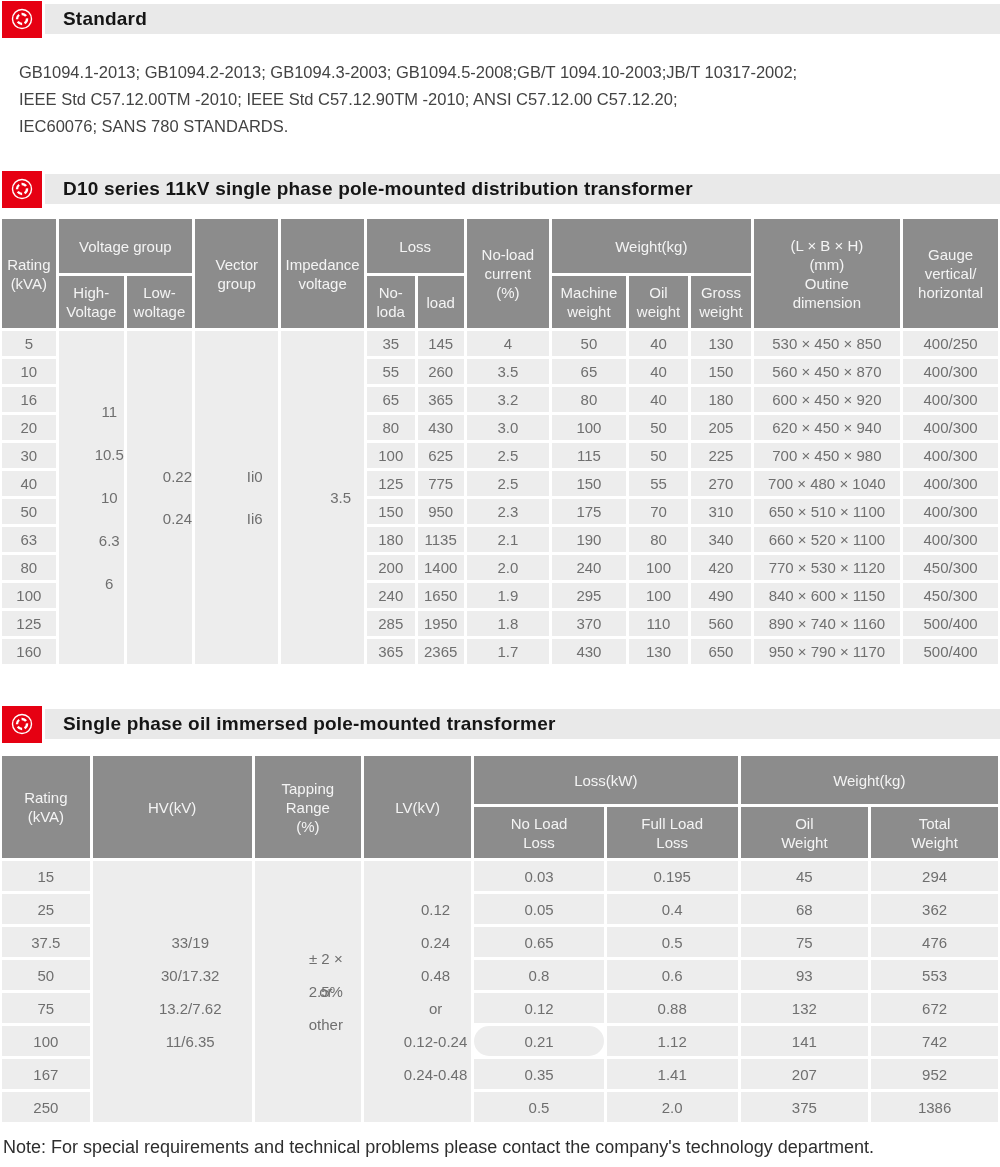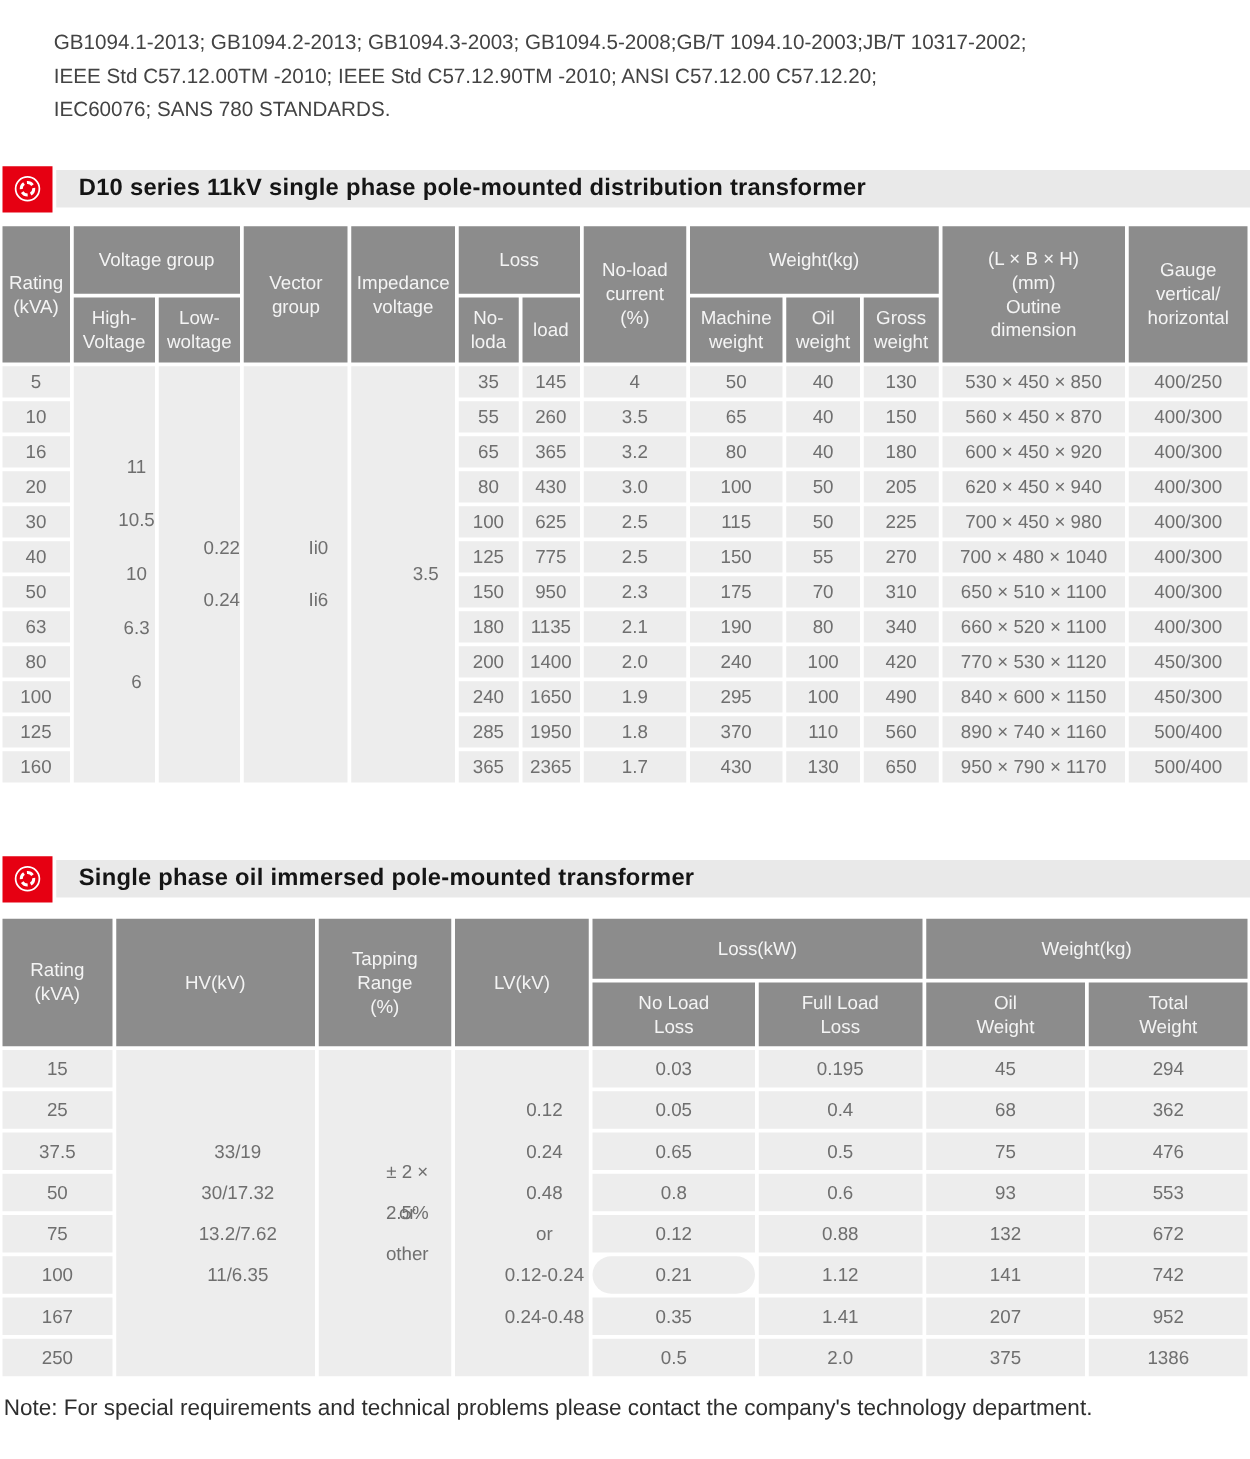--- a/index.html
+++ b/index.html
@@ -26,25 +26,25 @@
     display:flex;align-items:center;justify-content:center;
   }
   .bar{
     flex:1;height:30px;background:var(--bar-bg);margin-left:3px;
     display:flex;align-items:center;
   }
   .bar h2{
     margin:0;padding-left:18px;font-size:19px;font-weight:bold;
     color:var(--title-text);letter-spacing:.2px;white-space:nowrap;
   }
-  .standards{padding:21px 3px 0 19px;margin-left:24px;}
+  .standards{padding:21px 3px 0 19px;}
   .standards p{margin:0;font-size:16.5px;line-height:27px;color:var(--body-text);}
   .sec{margin:0;}
   .sec-gap-lg{margin-top:30px;}
-  .sec-gap-xl{margin-top:58px;}
+  .sec-gap-xl{margin-top:41px;}
   .grid{display:grid;gap:3px;margin:0 2px;}
   #grid1{
     margin-top:11px;
     grid-template-columns:56fr 67fr 67fr 87fr 86fr 50fr 48fr 86fr 77fr 62fr 62fr 153fr 99fr;
     grid-template-rows:54px 52px repeat(12,25px);
   }
   #grid2{
     margin-top:13px;
     grid-template-columns:90fr 163fr 109fr 110fr 133fr 134fr 131fr 130fr;
     grid-template-rows:48px 51px repeat(8,30px);
@@ -64,20 +64,31 @@
   .lh43{height:43px;line-height:43px;}
   .lh42{height:42px;line-height:42px;}
   .lh33{height:33px;line-height:33px;}
   .note{margin:15px 0 0 3px;font-size:18px;color:#2e2e2e;}
   .emblem{display:block;}
 </style>
 </head>
 <body>
 
 <section class="sec">
+  <div class="bar-row">
+    <div class="red-sq">
+      <svg class="emblem" width="26" height="26" viewBox="0 0 26 26">
+        <circle cx="13" cy="13" r="9.5" fill="none" stroke="#ffffff" stroke-width="1.4"></circle>
+        <circle cx="13" cy="13" r="5" fill="none" stroke="#ffffff" stroke-width="2.4" stroke-dasharray="5 2.5"></circle>
+      </svg>
+    </div>
+    <div class="bar">
+      <h2>Standard</h2>
+    </div>
+  </div>
   <div class="standards">
     <p>GB1094.1-2013; GB1094.2-2013; GB1094.3-2003; GB1094.5-2008;GB/T 1094.10-2003;JB/T 10317-2002;</p>
     <p>IEEE Std C57.12.00TM -2010; IEEE Std C57.12.90TM -2010; ANSI C57.12.00 C57.12.20;</p>
     <p>IEC60076; SANS 780 STANDARDS.</p>
   </div>
 </section>
 
 <section class="sec sec-gap-lg">
   <div class="bar-row">
     <div class="red-sq">

